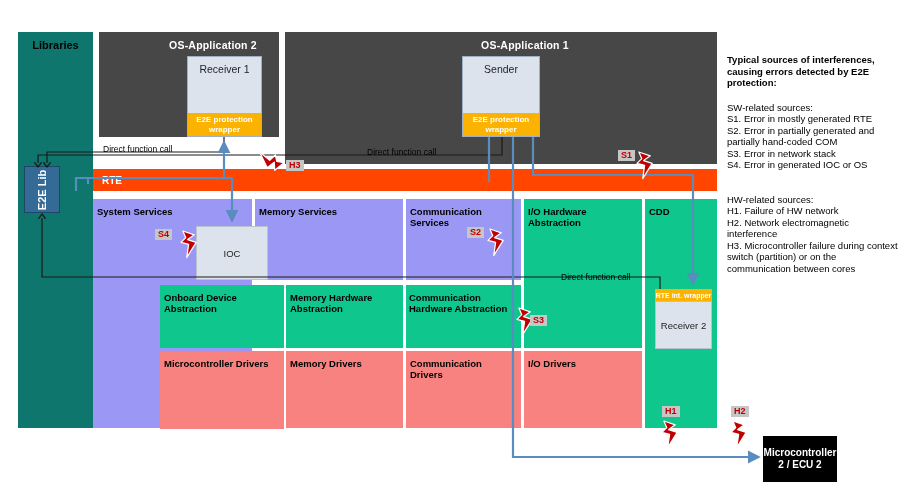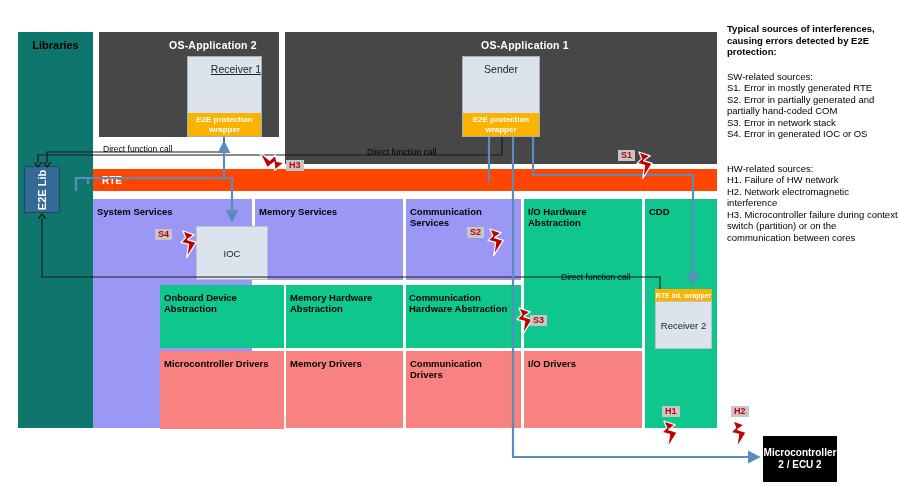--- a/index.html
+++ b/index.html
@@ -31,21 +31,21 @@
   .ecu{background:#000;color:#fff;font-weight:bold;font-size:10px;line-height:12px;}
   .e2elib{background:#336B96;border:1px solid #1d4763;}
   .e2elib span{display:block;color:#fff;font-weight:bold;font-size:11px;
                line-height:12px;transform:rotate(-90deg);white-space:nowrap;}
   .ioc{background:#DCE3EC;border:1px solid #b8c3cf;color:#222;font-size:9.5px;}
   .rtewrap{background:#FBB200;color:#fff;font-size:7px;font-weight:bold;}
   .recv2{background:#DCE3EC;border:1px solid #b8c3cf;color:#222;font-size:9.5px;
          line-height:11px;}
 
   
-  .legend{font-size:9.5px;line-height:11.6px;color:#000;white-space:pre-line;}
+  .legend{font-size:9.5px;line-height:11.6px;color:#000;white-space:pre-line;margin-top:31px;}
   .dfc{font-size:8.5px;color:#000;background:transparent;white-space:nowrap;}
   .tag{background:#C6C6C6;color:#C00000;font-weight:bold;font-size:9px;
        padding:0 3px;line-height:11px;}
   svg.ov{position:absolute;left:0;top:0;width:900px;height:487px;
          pointer-events:none;overflow:visible;}
 </style>
 </head>
 <body>
 
 <div id="stage">
@@ -55,21 +55,21 @@
   </div>
 
   <div class="abs e2elib ctr" style="left:24px;top:166px;width:36px;height:47px;">
     <span>E2E Lib</span>
   </div>
 
   <div class="abs osapp" style="left:99px;top:32px;width:180px;height:105px;">
     <div class="osapp-title" style="text-align:center;padding-top:7px;">OS-Application 2</div>
   </div>
   <div class="abs swc" style="left:187px;top:56px;width:75px;height:81px;">
-    <div class="swc-title" style="text-align:right;padding-top:6px;text-decoration:underline;">Receiver 1</div>
+    <div class="swc-title" style="text-align:center;padding-top:6px;">Receiver 1</div>
   </div>
   <div class="abs wrapper ctr" style="left:188px;top:113px;width:73px;height:23px;">
     <span>E2E protection wrapper</span>
   </div>
 
   <div class="abs osapp" style="left:285px;top:32px;width:432px;height:132px;">
     <div class="osapp-title" style="text-align:center;padding-top:7px;">OS-Application 1</div>
   </div>
   <div class="abs swc" style="left:462px;top:56px;width:78px;height:81px;">
     <div class="swc-title" style="text-align:center;padding-top:6px;">Sender</div>

